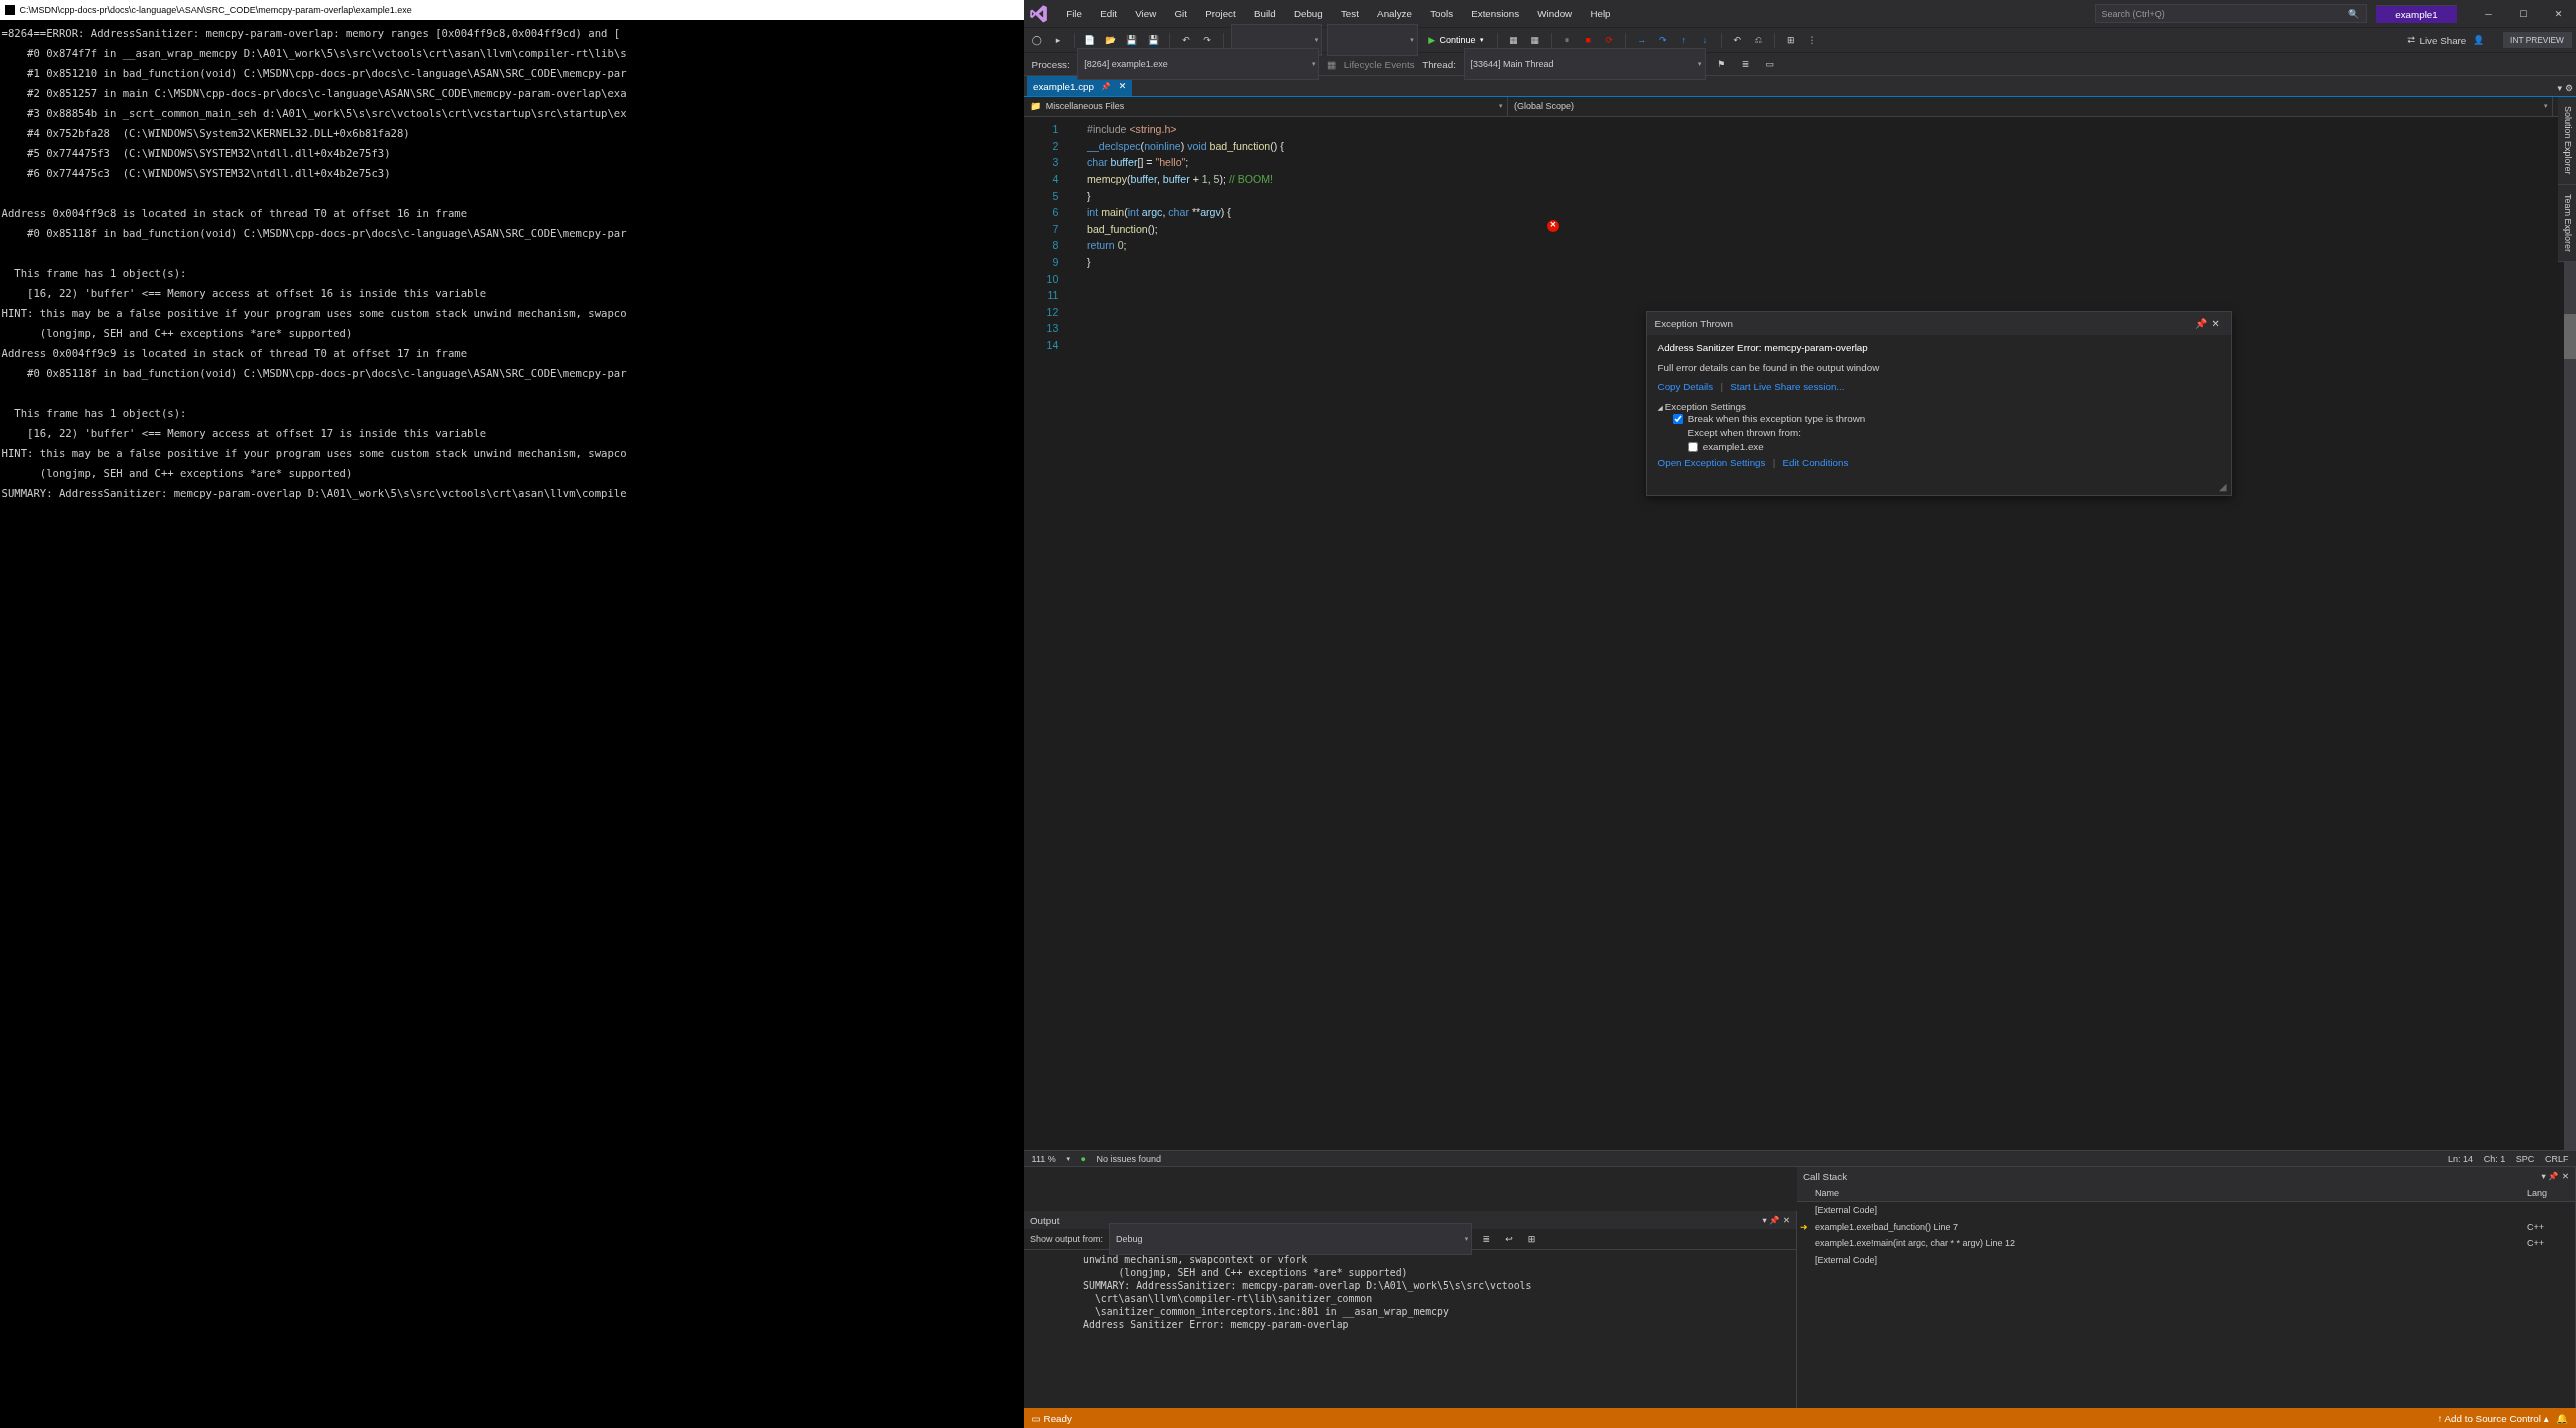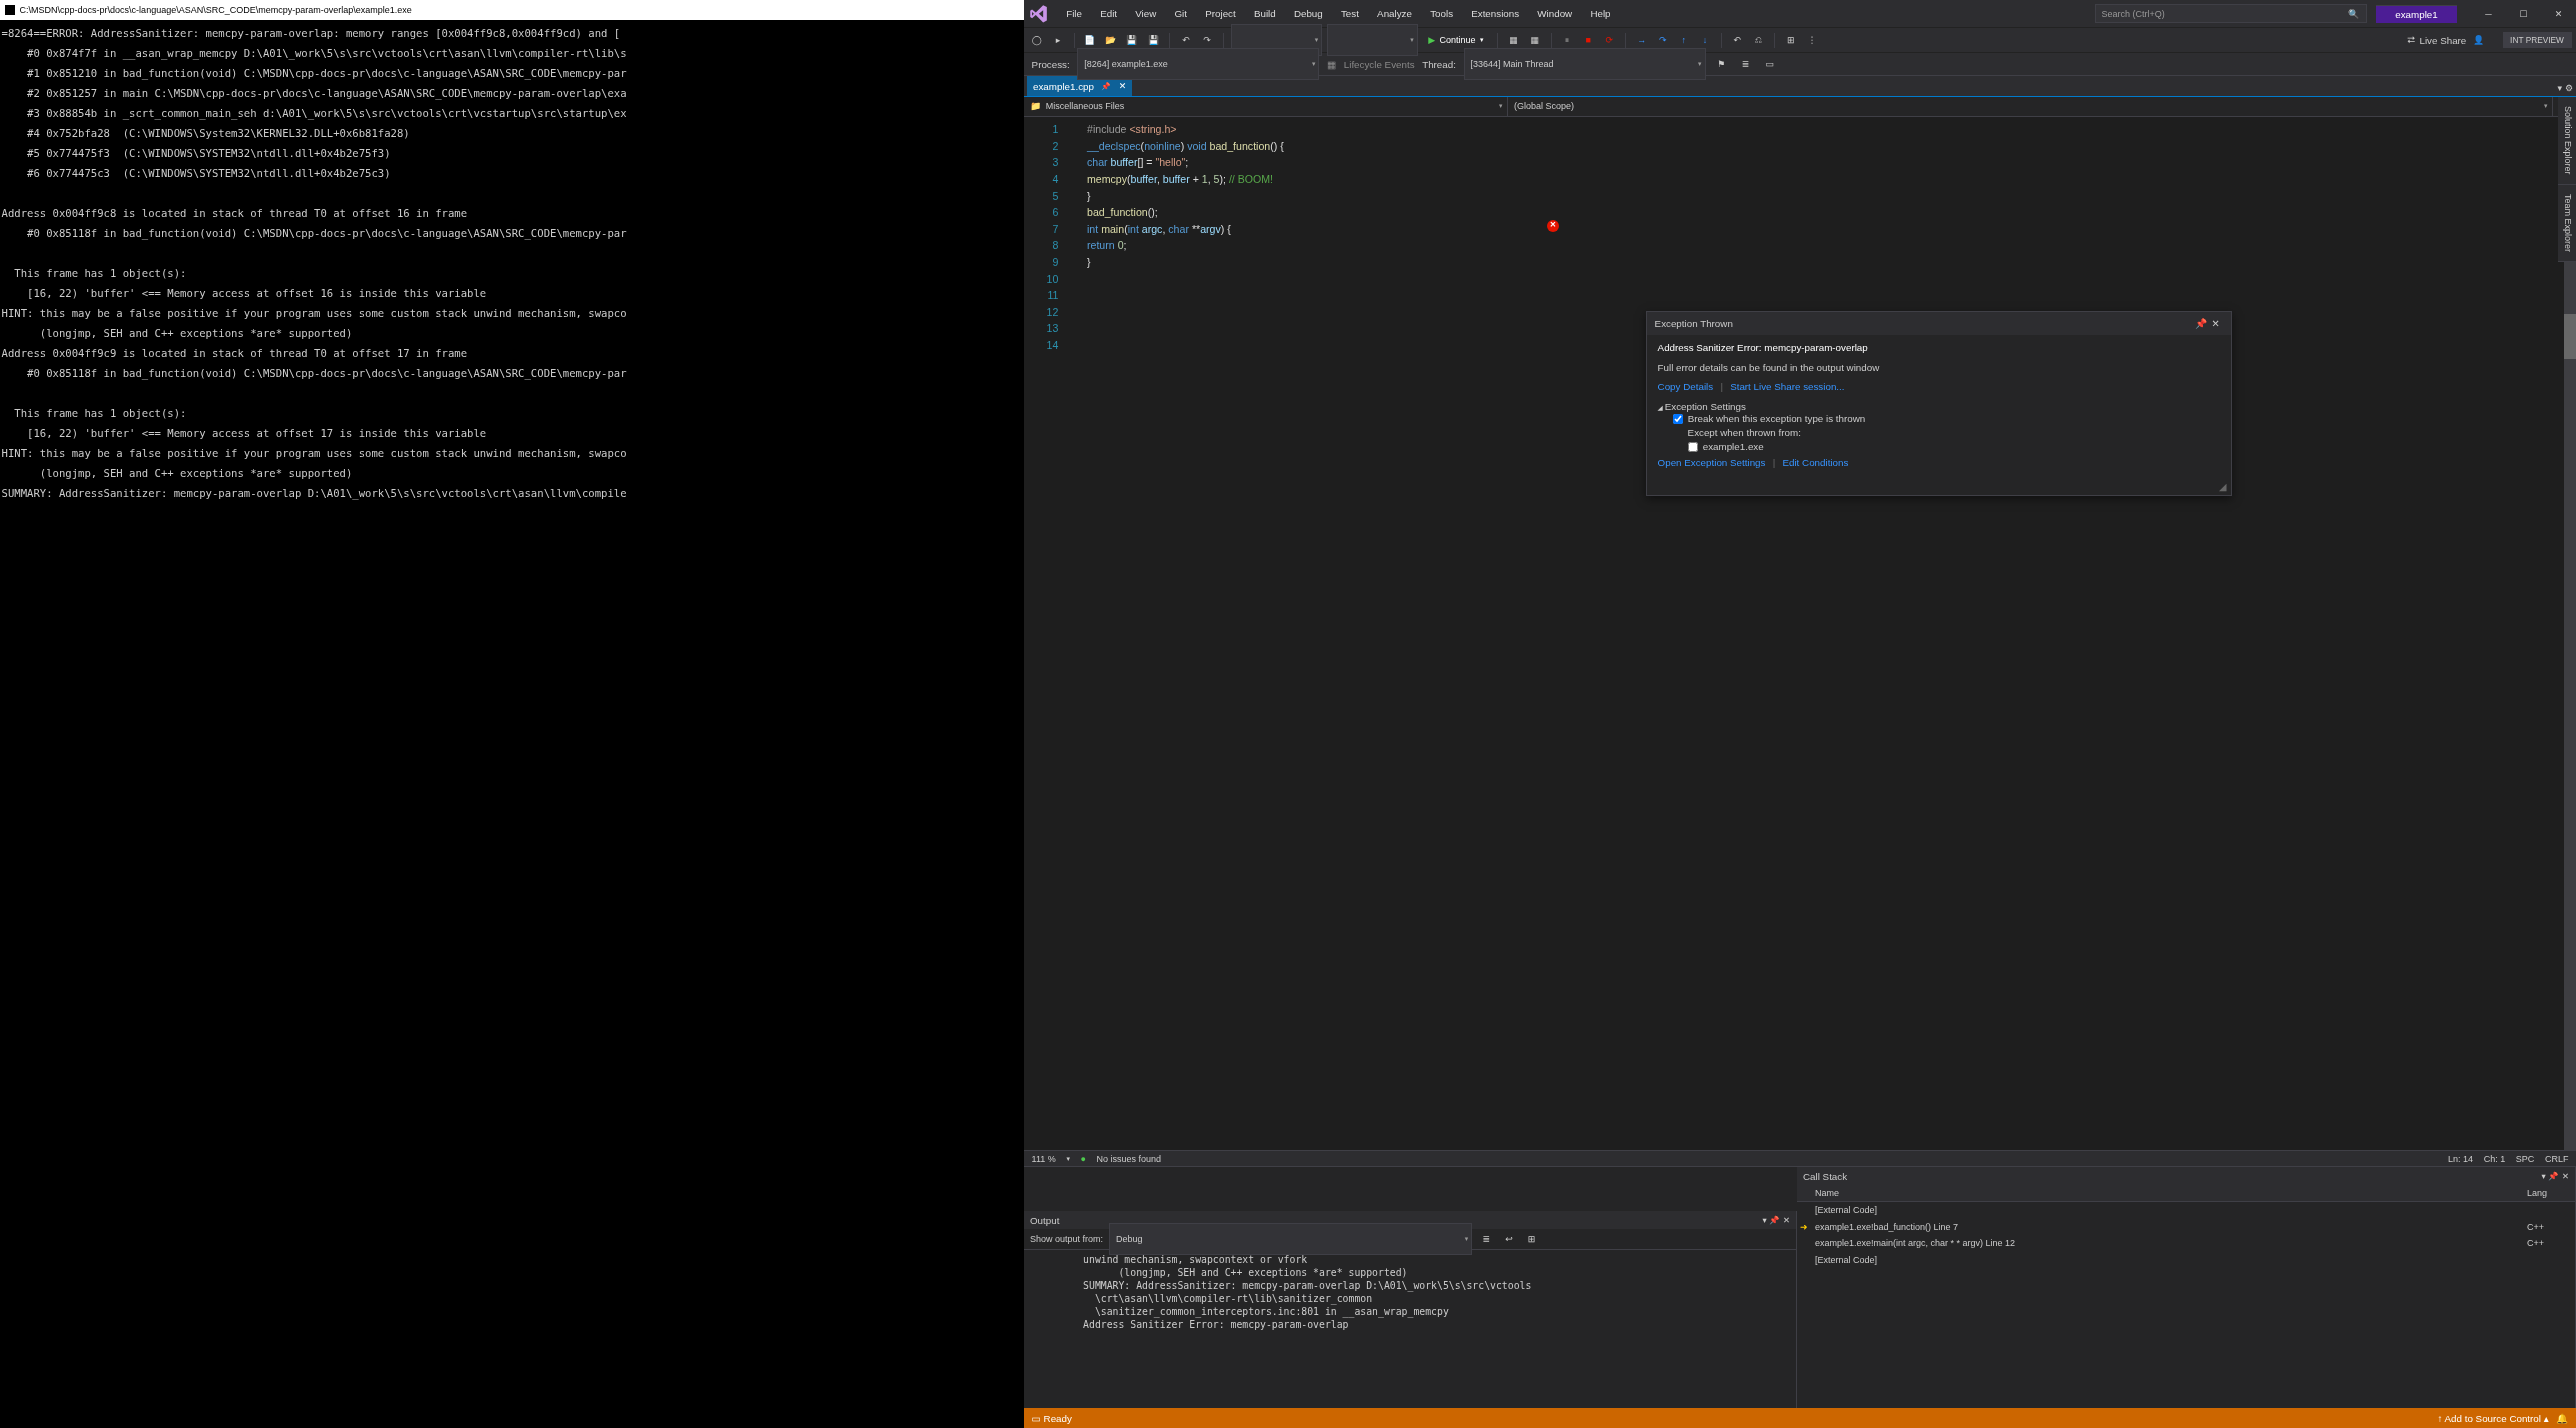--- a/index.html
+++ b/index.html
@@ -274,22 +274,22 @@
     <div class="code">
 <div><span class="txt"> </span></div>
 <div><span class="inc">#include</span> <span class="str">&lt;string.h&gt;</span></div>
 <div> </div>
 <div><span class="kw">__declspec</span><span class="txt">(</span><span class="kw">noinline</span><span class="txt">) </span><span class="kw">void</span> <span class="fn">bad_function</span><span class="txt">() {</span></div>
 <div>    <span class="kw">char</span> <span class="id">buffer</span><span class="txt">[] = </span><span class="str">"hello"</span><span class="txt">;</span></div>
 <div> </div>
 <div>    <span class="fn">memcpy</span><span class="txt">(</span><span class="id">buffer</span><span class="txt">, </span><span class="id">buffer</span><span class="txt"> + </span><span class="num">1</span><span class="txt">, </span><span class="num">5</span><span class="txt">); </span><span class="cm">// BOOM!</span></div>
 <div><span class="txt">}</span></div>
 <div> </div>
+<div><span class="kw">int</span> <span class="fn">main</span><span class="txt">(</span><span class="kw">int</span> <span class="id">argc</span><span class="txt">, </span><span class="kw">char</span> <span class="txt">**</span><span class="id">argv</span><span class="txt">) {</span></div>
 <div>    <span class="fn">bad_function</span><span class="txt">();</span></div>
-<div><span class="kw">int</span> <span class="fn">main</span><span class="txt">(</span><span class="kw">int</span> <span class="id">argc</span><span class="txt">, </span><span class="kw">char</span> <span class="txt">**</span><span class="id">argv</span><span class="txt">) {</span></div>
 <div>    <span class="kw">return</span> <span class="num">0</span><span class="txt">;</span></div>
 <div><span class="txt">}</span></div>
 <div> </div>
       <div class="error-dot">✕</div>
     </div>
     <div class="vscroll">
         <div class="thumb" style="height:45px;margin-top:197px"></div>
       </div>
 
     <div class="exc-popup">

